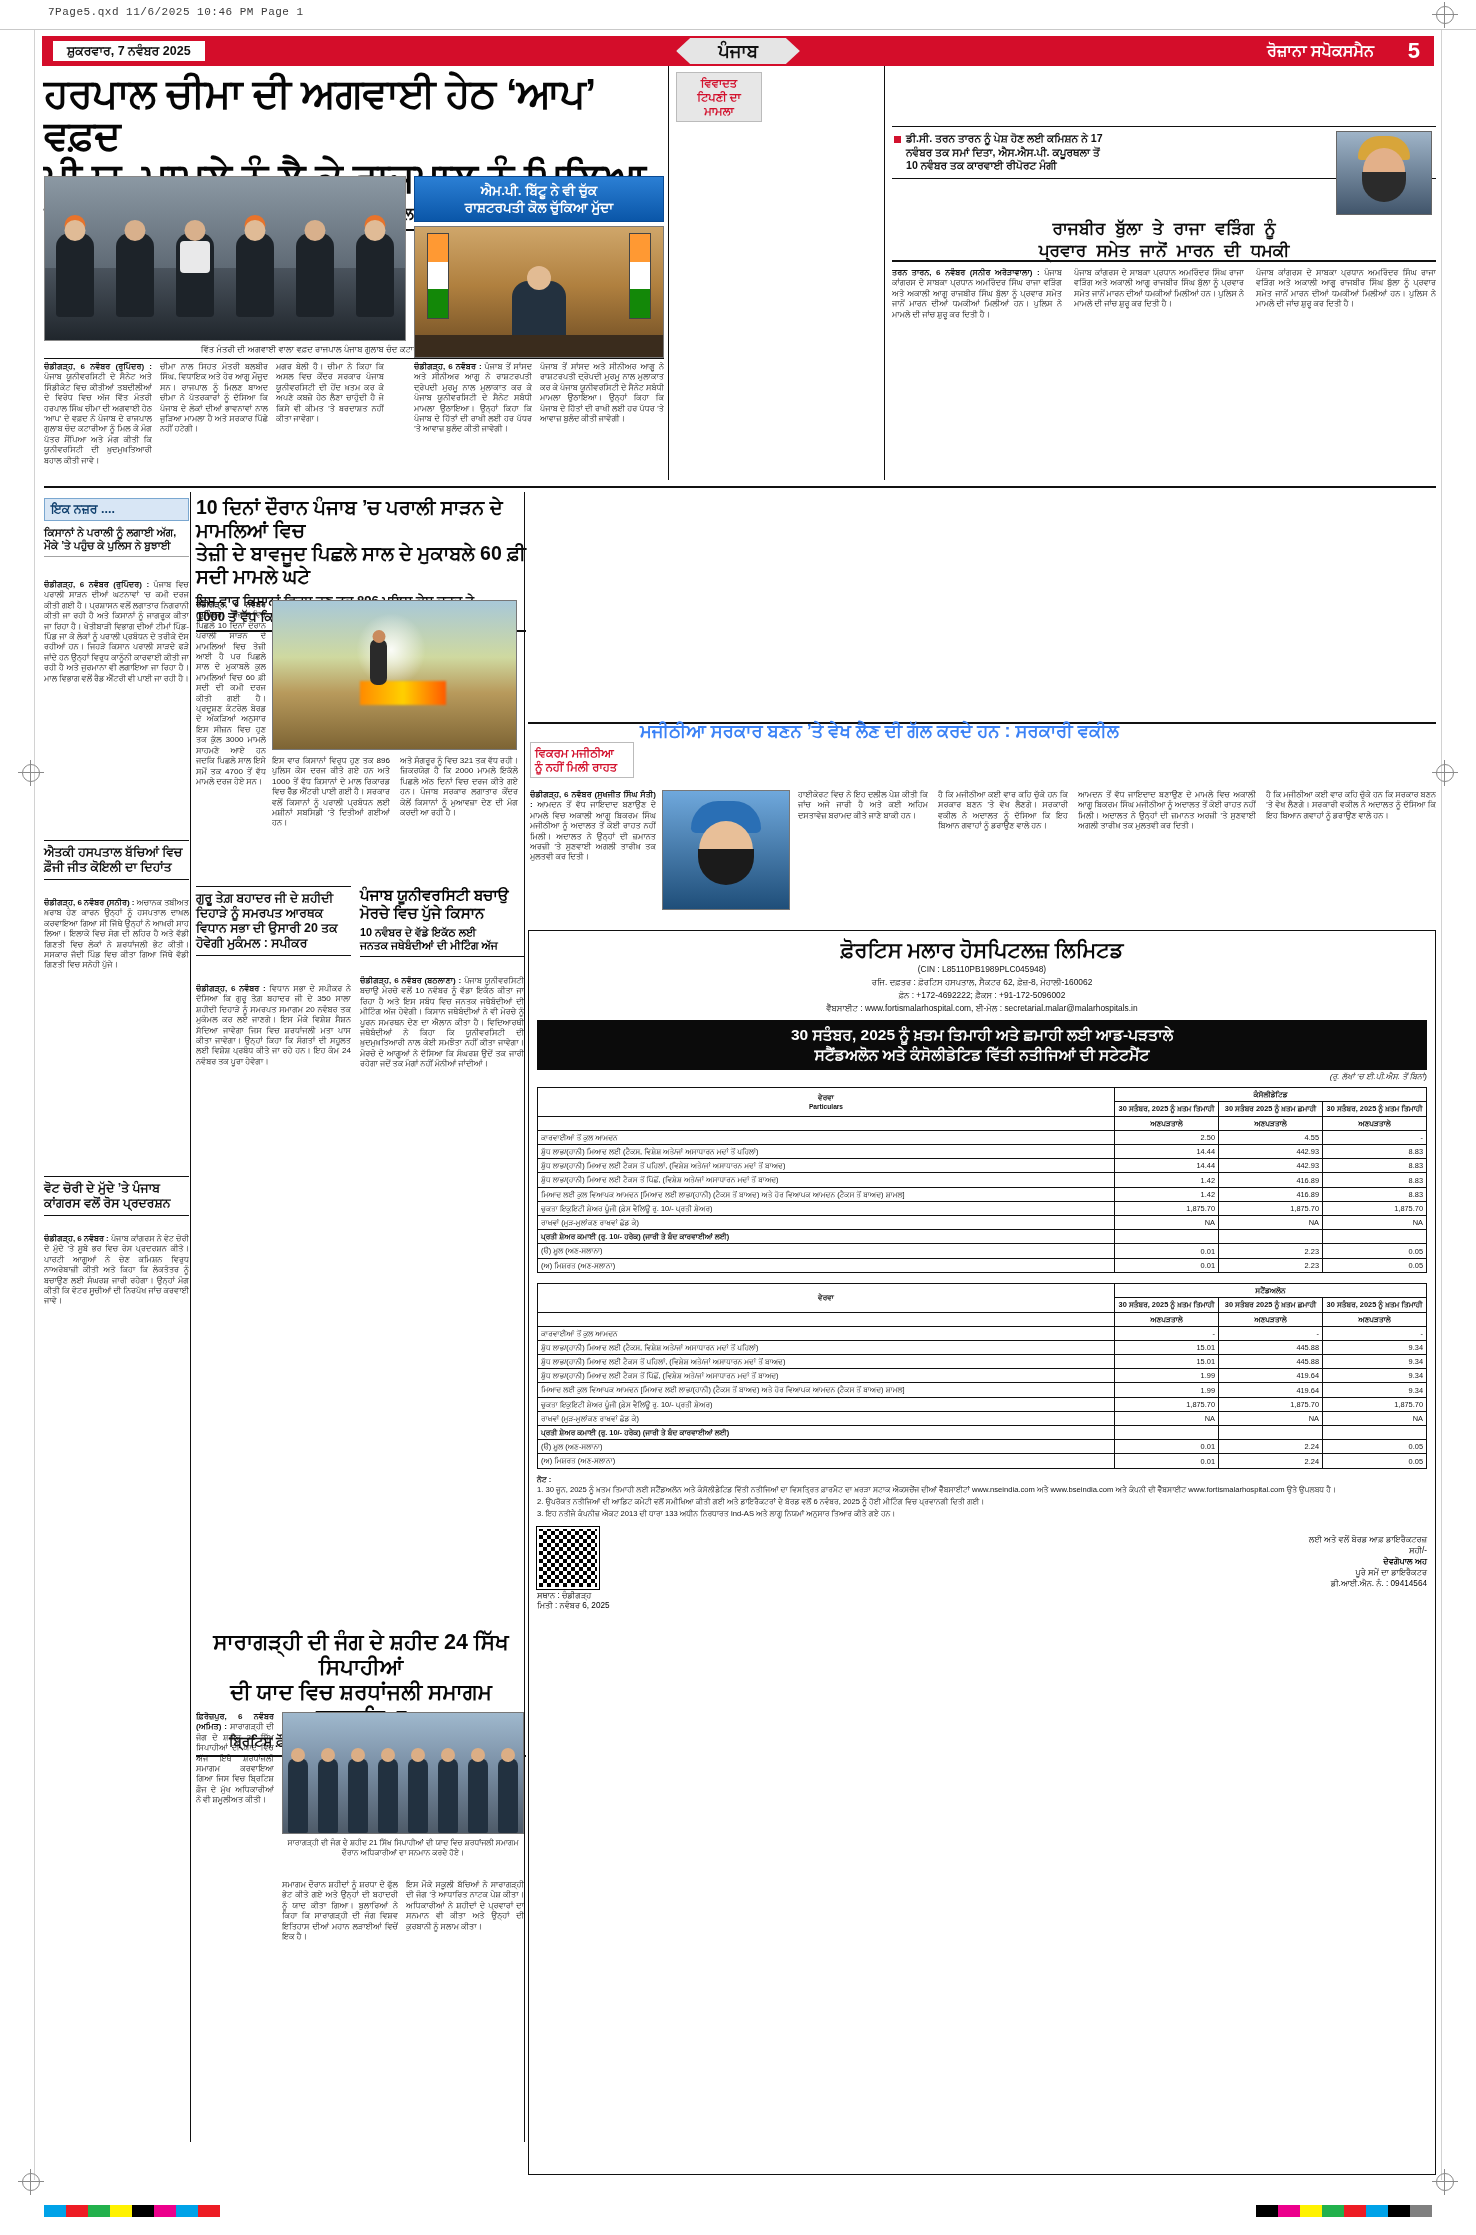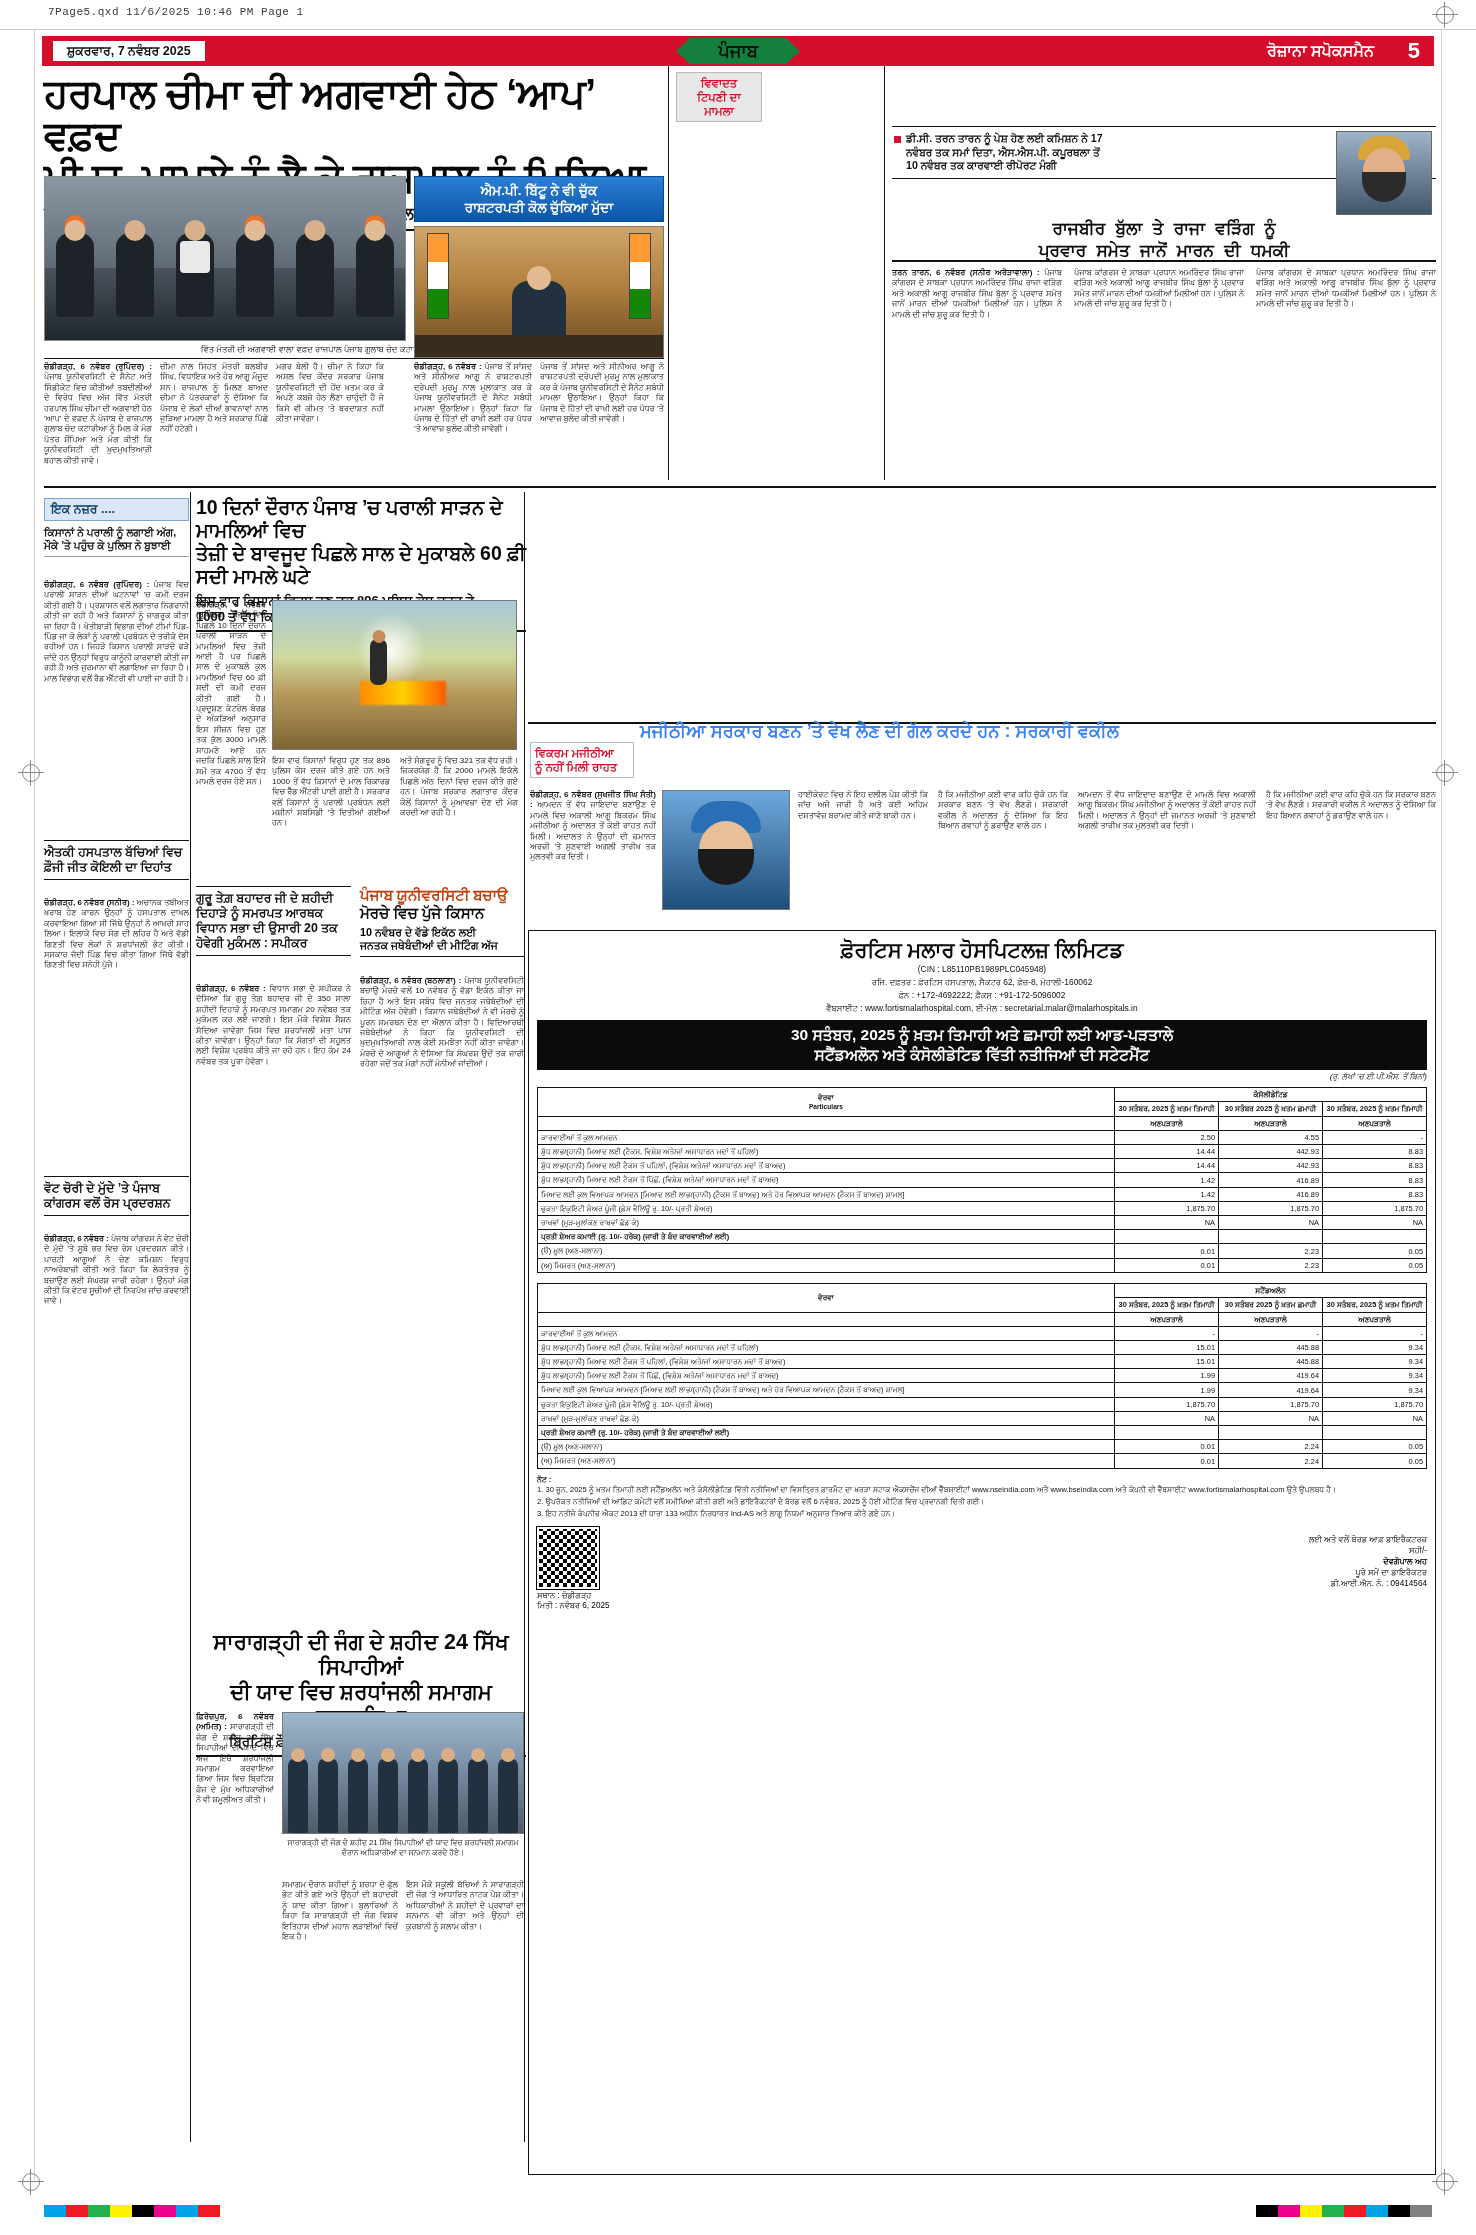--- a/index.html
+++ b/index.html
@@ -44,21 +44,21 @@
   }
   .mast-date {
     position:absolute; left:10px; top:4px; height:22px;
     background:#ffffff; border:1px solid #d40d2a;
     padding:2px 14px;
     font-size:12.5px; font-weight:bold; color:#111;
     line-height:16px; white-space:nowrap;
   }
   .mast-center {
     position:absolute; left:50%; top:2px; transform:translateX(-50%);
-    background:#15803d; padding:2px 42px;
+    background:#e5e5e5; padding:2px 42px;
     font-size:18px; font-weight:bold; color:#111; line-height:22px;
     clip-path: polygon(14px 0, calc(100% - 14px) 0, 100% 50%, calc(100% - 14px) 100%, 14px 100%, 0 50%);
   }
   .mast-brand {
     position:absolute; right:60px; top:5px;
     font-size:16px; font-weight:bold; color:#fff; line-height:20px;
     white-space:nowrap;
   }
   .mast-pageno {
     position:absolute; right:14px; top:1px;
@@ -456,21 +456,21 @@
   <span>ਅਤੇ ਸੰਗਰੂਰ ਨੂੰ ਵਿਚ 321 ਤਕ ਵੱਧ ਰਹੀ। ਜ਼ਿਕਰਯੋਗ ਹੈ ਕਿ 2000 ਮਾਮਲੇ ਇਕੱਲੇ ਪਿਛਲੇ ਅੱਠ ਦਿਨਾਂ ਵਿਚ ਦਰਜ ਕੀਤੇ ਗਏ ਹਨ। ਪੰਜਾਬ ਸਰਕਾਰ ਲਗਾਤਾਰ ਕੇਂਦਰ ਕੋਲੋਂ ਕਿਸਾਨਾਂ ਨੂੰ ਮੁਆਵਜ਼ਾ ਦੇਣ ਦੀ ਮੰਗ ਕਰਦੀ ਆ ਰਹੀ ਹੈ।</span>
 </div>
 
 <div class="lh" style="position:absolute; left:196px; top:886px; width:155px;">ਗੁਰੂ ਤੇਗ਼ ਬਹਾਦਰ ਜੀ ਦੇ ਸ਼ਹੀਦੀ ਦਿਹਾੜੇ ਨੂੰ ਸਮਰਪਤ ਆਰਥਕ ਵਿਧਾਨ ਸਭਾ ਦੀ ਉਸਾਰੀ 20 ਤਕ ਹੋਵੇਗੀ ਮੁਕੰਮਲ : ਸਪੀਕਰ</div>
 <div class="col body-col" style="left:196px; top:984px; width:155px; height:600px;">
   <b>ਚੰਡੀਗੜ੍ਹ, 6 ਨਵੰਬਰ :</b>
   <span>ਵਿਧਾਨ ਸਭਾ ਦੇ ਸਪੀਕਰ ਨੇ ਦੱਸਿਆ ਕਿ ਗੁਰੂ ਤੇਗ਼ ਬਹਾਦਰ ਜੀ ਦੇ 350 ਸਾਲਾ ਸ਼ਹੀਦੀ ਦਿਹਾੜੇ ਨੂੰ ਸਮਰਪਤ ਸਮਾਗਮ 20 ਨਵੰਬਰ ਤਕ ਮੁਕੰਮਲ ਕਰ ਲਏ ਜਾਣਗੇ। ਇਸ ਮੌਕੇ ਵਿਸ਼ੇਸ਼ ਸੈਸ਼ਨ ਸੱਦਿਆ ਜਾਵੇਗਾ ਜਿਸ ਵਿਚ ਸ਼ਰਧਾਂਜਲੀ ਮਤਾ ਪਾਸ ਕੀਤਾ ਜਾਵੇਗਾ। ਉਨ੍ਹਾਂ ਕਿਹਾ ਕਿ ਸੰਗਤਾਂ ਦੀ ਸਹੂਲਤ ਲਈ ਵਿਸ਼ੇਸ਼ ਪ੍ਰਬੰਧ ਕੀਤੇ ਜਾ ਰਹੇ ਹਨ। ਇਹ ਕੰਮ 24 ਨਵੰਬਰ ਤਕ ਪੂਰਾ ਹੋਵੇਗਾ।</span>
 </div>
 
 <div style="position:absolute; left:360px; top:886px; width:164px;">
-  <div style="font-size:15px; line-height:18px; font-weight:bold; color:#c2410c;font-family:Liberation Serif, serif;">ਪੰਜਾਬ ਯੂਨੀਵਰਸਿਟੀ ਬਚਾਉ</div>
+  <div style="font-size:15px; line-height:18px; font-weight:bold; color:#000000;">ਪੰਜਾਬ ਯੂਨੀਵਰਸਿਟੀ ਬਚਾਉ</div>
   <div style="font-size:15px; line-height:18px; font-weight:bold; color:#0a0a0a;">ਮੋਰਚੇ ਵਿਚ ਪੁੱਜੇ ਕਿਸਾਨ</div>
   <div style="font-size:10.8px; line-height:13px; font-weight:bold; margin-top:4px; border-bottom:1px solid #111; padding-bottom:4px;">
     <div>10 ਨਵੰਬਰ ਦੇ ਵੱਡੇ ਇਕੱਠ ਲਈ</div>
     <div>ਜਨਤਕ ਜਥੇਬੰਦੀਆਂ ਦੀ ਮੀਟਿੰਗ ਅੱਜ</div>
   </div>
 </div>
 <div class="col body-col" style="left:360px; top:976px; width:164px; height:608px;">
   <b>ਚੰਡੀਗੜ੍ਹ, 6 ਨਵੰਬਰ (ਬਠਲਾਣਾ) :</b>
   <span>ਪੰਜਾਬ ਯੂਨੀਵਰਸਿਟੀ ਬਚਾਉ ਮੋਰਚੇ ਵਲੋਂ 10 ਨਵੰਬਰ ਨੂੰ ਵੱਡਾ ਇਕੱਠ ਕੀਤਾ ਜਾ ਰਿਹਾ ਹੈ ਅਤੇ ਇਸ ਸਬੰਧ ਵਿਚ ਜਨਤਕ ਜਥੇਬੰਦੀਆਂ ਦੀ ਮੀਟਿੰਗ ਅੱਜ ਹੋਵੇਗੀ। ਕਿਸਾਨ ਜਥੇਬੰਦੀਆਂ ਨੇ ਵੀ ਮੋਰਚੇ ਨੂੰ ਪੂਰਨ ਸਮਰਥਨ ਦੇਣ ਦਾ ਐਲਾਨ ਕੀਤਾ ਹੈ। ਵਿਦਿਆਰਥੀ ਜਥੇਬੰਦੀਆਂ ਨੇ ਕਿਹਾ ਕਿ ਯੂਨੀਵਰਸਿਟੀ ਦੀ ਖ਼ੁਦਮੁਖ਼ਤਿਆਰੀ ਨਾਲ ਕੋਈ ਸਮਝੌਤਾ ਨਹੀਂ ਕੀਤਾ ਜਾਵੇਗਾ। ਮੋਰਚੇ ਦੇ ਆਗੂਆਂ ਨੇ ਦੱਸਿਆ ਕਿ ਸੰਘਰਸ਼ ਉਦੋਂ ਤਕ ਜਾਰੀ ਰਹੇਗਾ ਜਦੋਂ ਤਕ ਮੰਗਾਂ ਨਹੀਂ ਮੰਨੀਆਂ ਜਾਂਦੀਆਂ।</span>
 </div>

